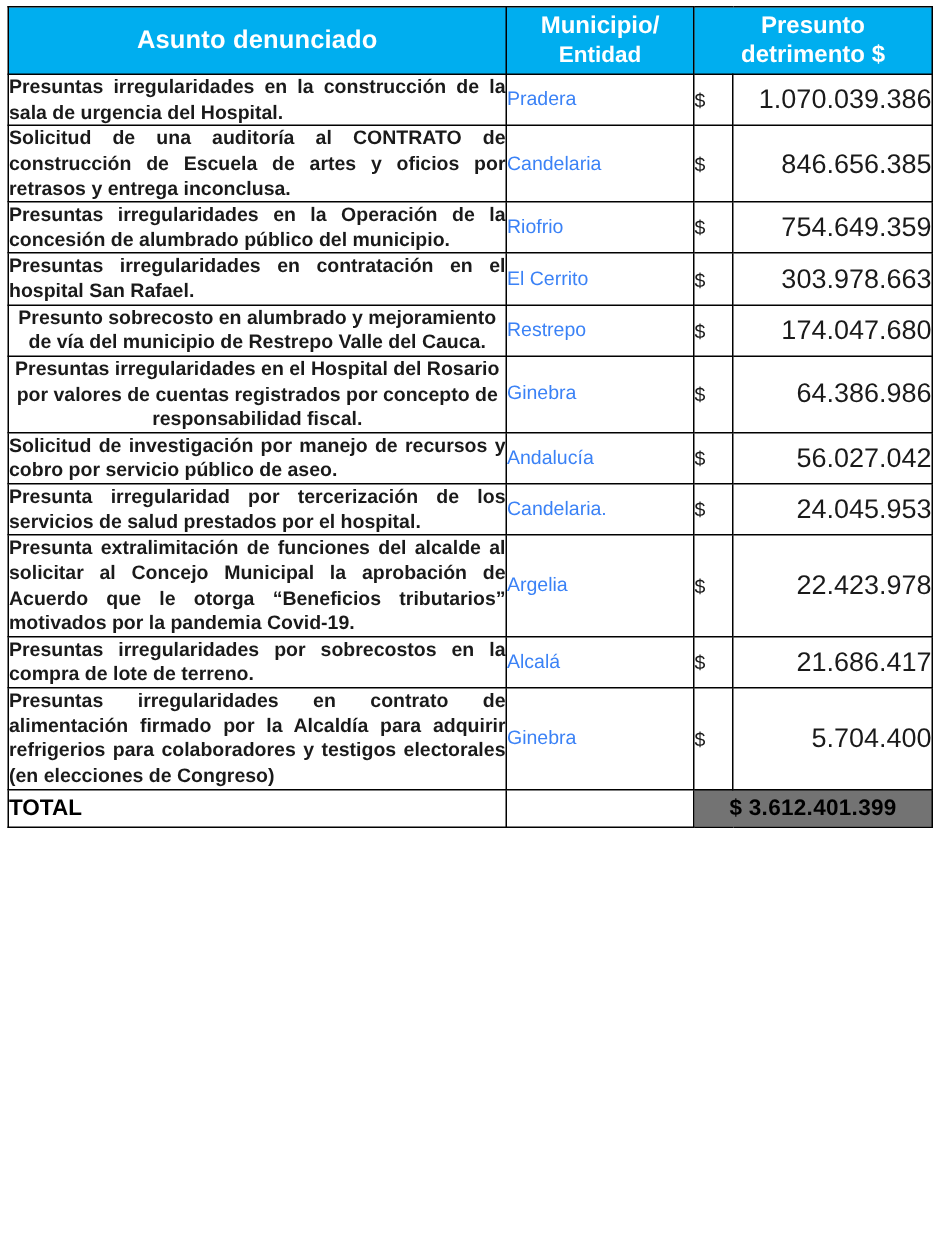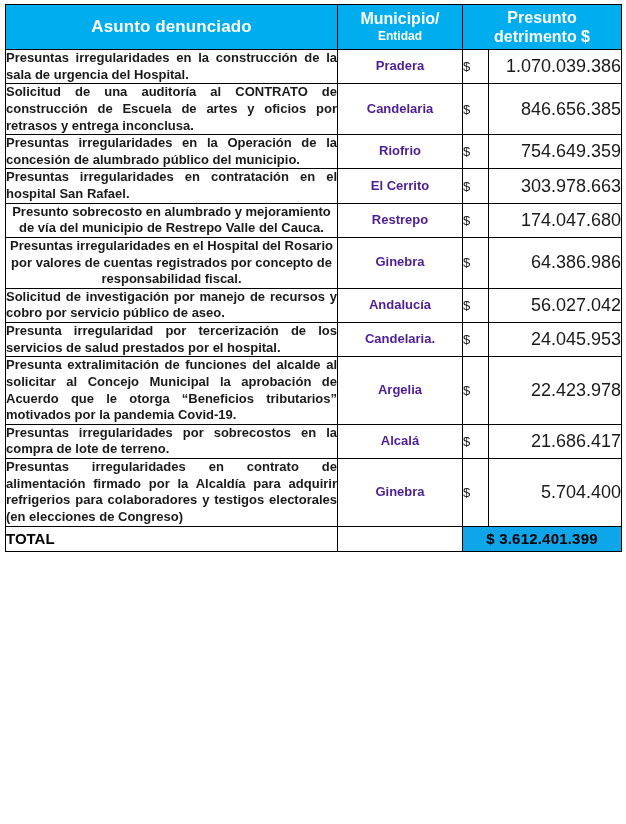--- a/index.html
+++ b/index.html
@@ -51,21 +51,21 @@
     font-size: 17px;
     letter-spacing: .1px;
     height: 44px;
   }
   th.h-muni {
     padding: 3px 2px 4px 2px;
     line-height: 1.12;
     height: 44px;
   }
   th.h-muni .line1 { font-size: 16px; display: block; }
-  th.h-muni .line2 { font-size: 12px; display: block; margin-top: 2px; }
+  th.h-muni .line2 { font-size: 15px; display: block; margin-top: 2px; }
   th.h-presunto {
     font-size: 16px;
     line-height: 1.12;
     height: 44px;
     padding: 3px 2px 4px 2px;
   }
   th.h-presunto .line1 { display: block; }
   th.h-presunto .line2 { display: block; margin-top: 1px; }
 
   
@@ -76,25 +76,23 @@
     padding: 4px 5px 4px 6px;
     text-align: justify;
     text-justify: inter-word;
     hyphens: none;
     vertical-align: middle;
     font-weight: bold;
   }
   td.asunto.noJust { text-align: center; }
   td.muni {
     font-size: 13px;
-    color: #4c1d95;
-    text-align: center;
+    color: #3b82f6;
     line-height: 1.3;
     padding: 2px 3px;
-    font-weight: bold;
   }
   td.sym {
     font-size: 13px;
     color: #1a1a1a;
     text-align: left;
     padding: 2px 0 2px 7px;
   }
   td.amount {
     font-size: 18px;
     color: #1a1a1a;
@@ -106,21 +104,21 @@
   
   td.total-label {
     font-size: 15px;
     font-weight: bold;
     color: #000000;
     padding: 3px 6px;
     height: 24px;
   }
   td.total-blank { background: #ffffff; }
   td.total-value {
-    background: #0ea5e9;
+    background: #737373;
     color: #000000;
     font-weight: bold;
     font-size: 15px;
     text-align: center;
     white-space: nowrap;
     letter-spacing: .2px;
   }
 </style>
 </head>
 <body>

